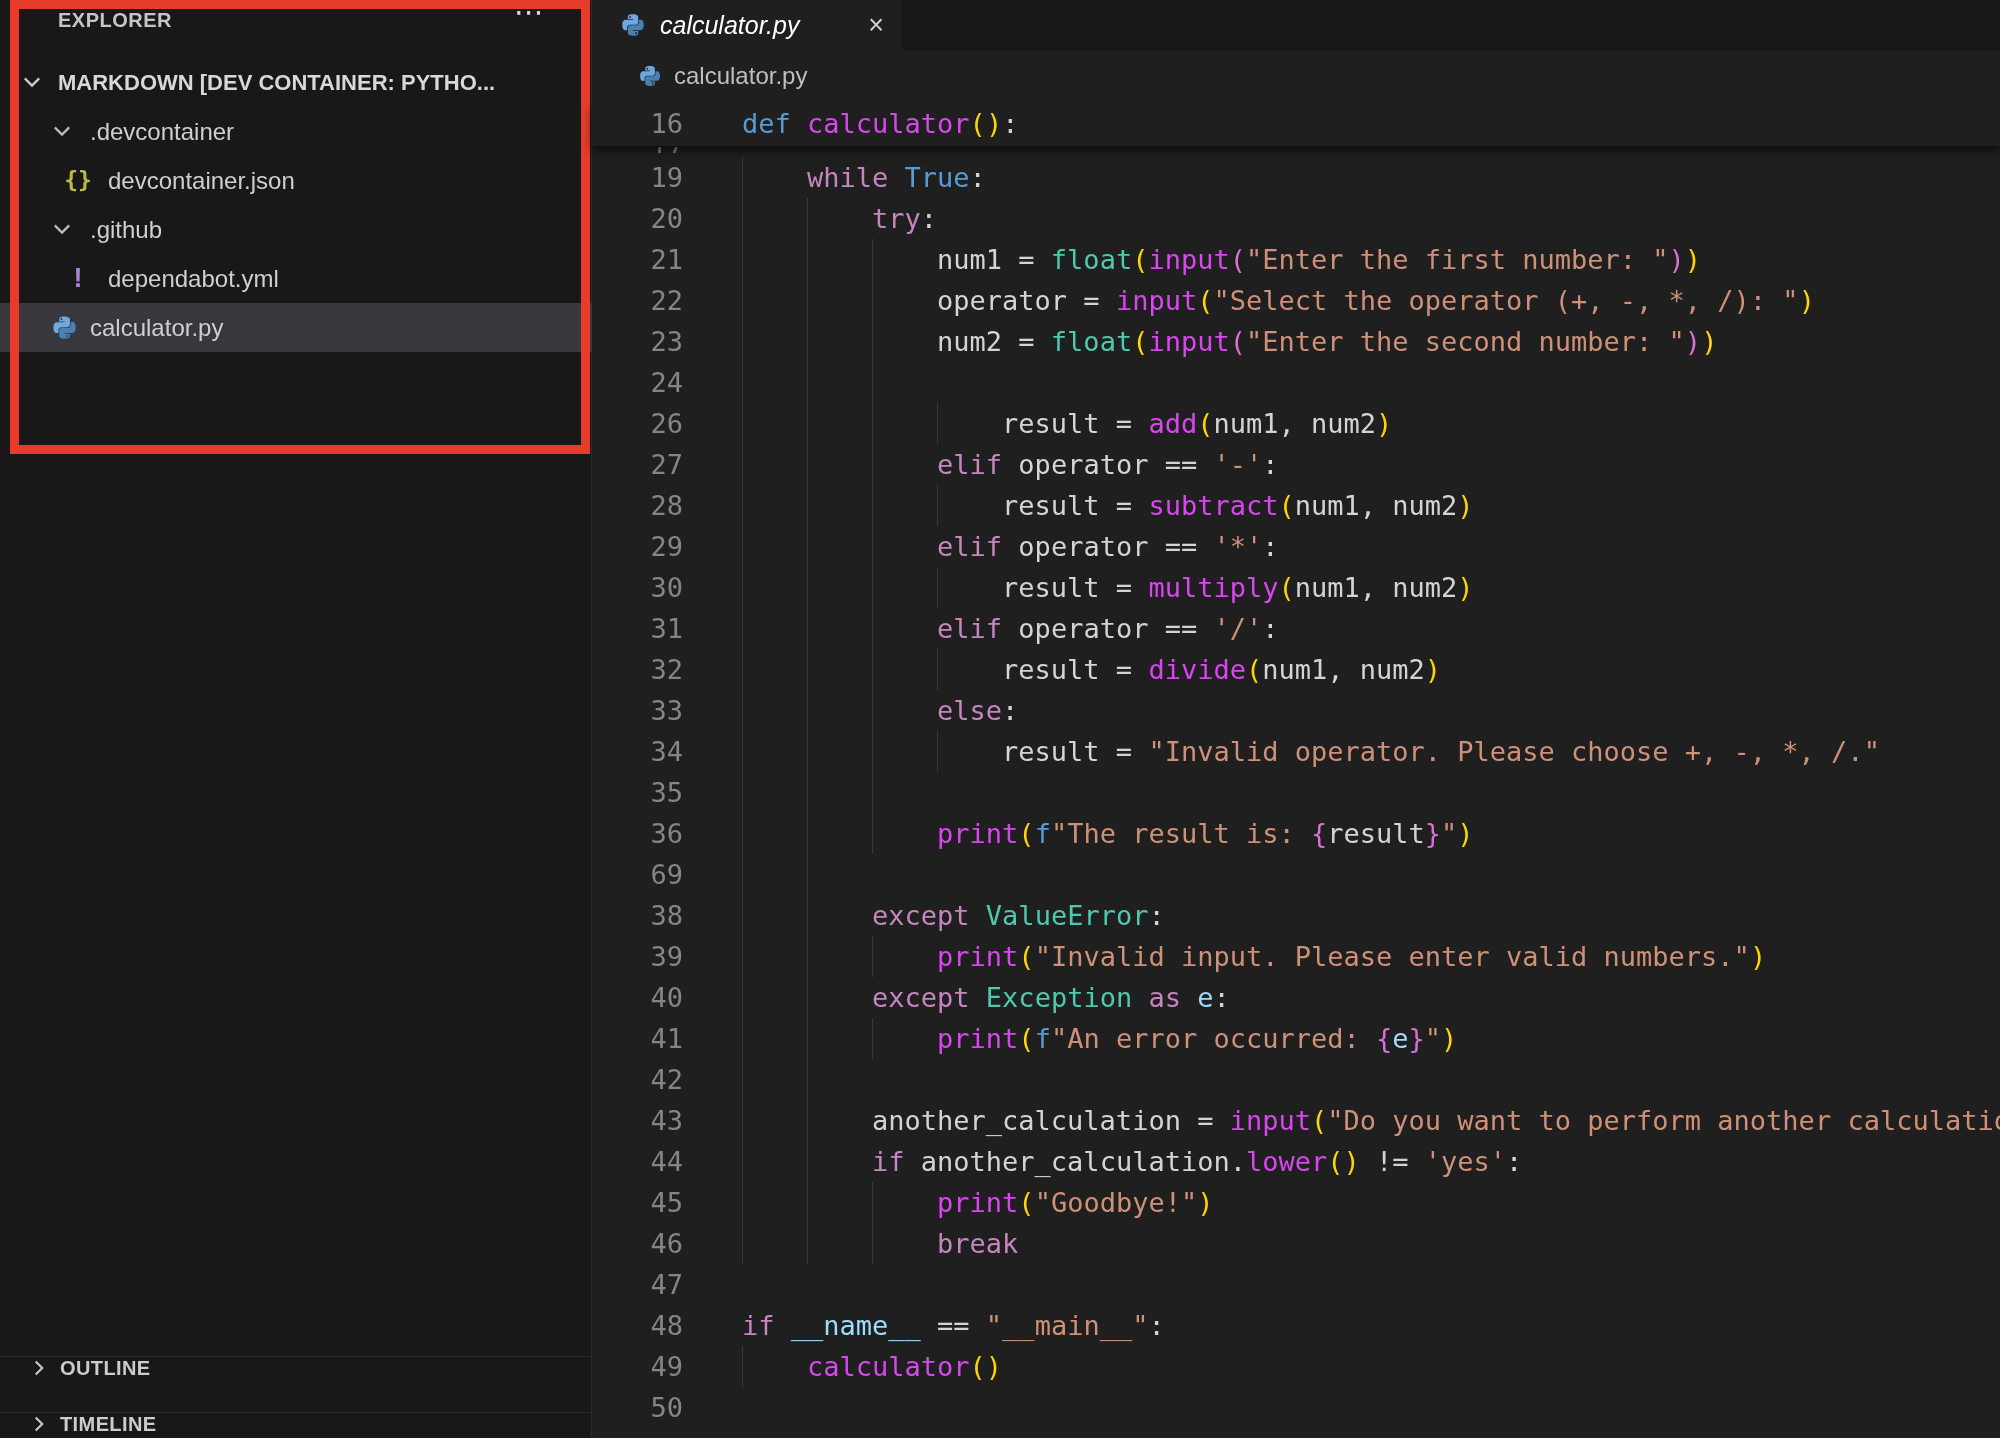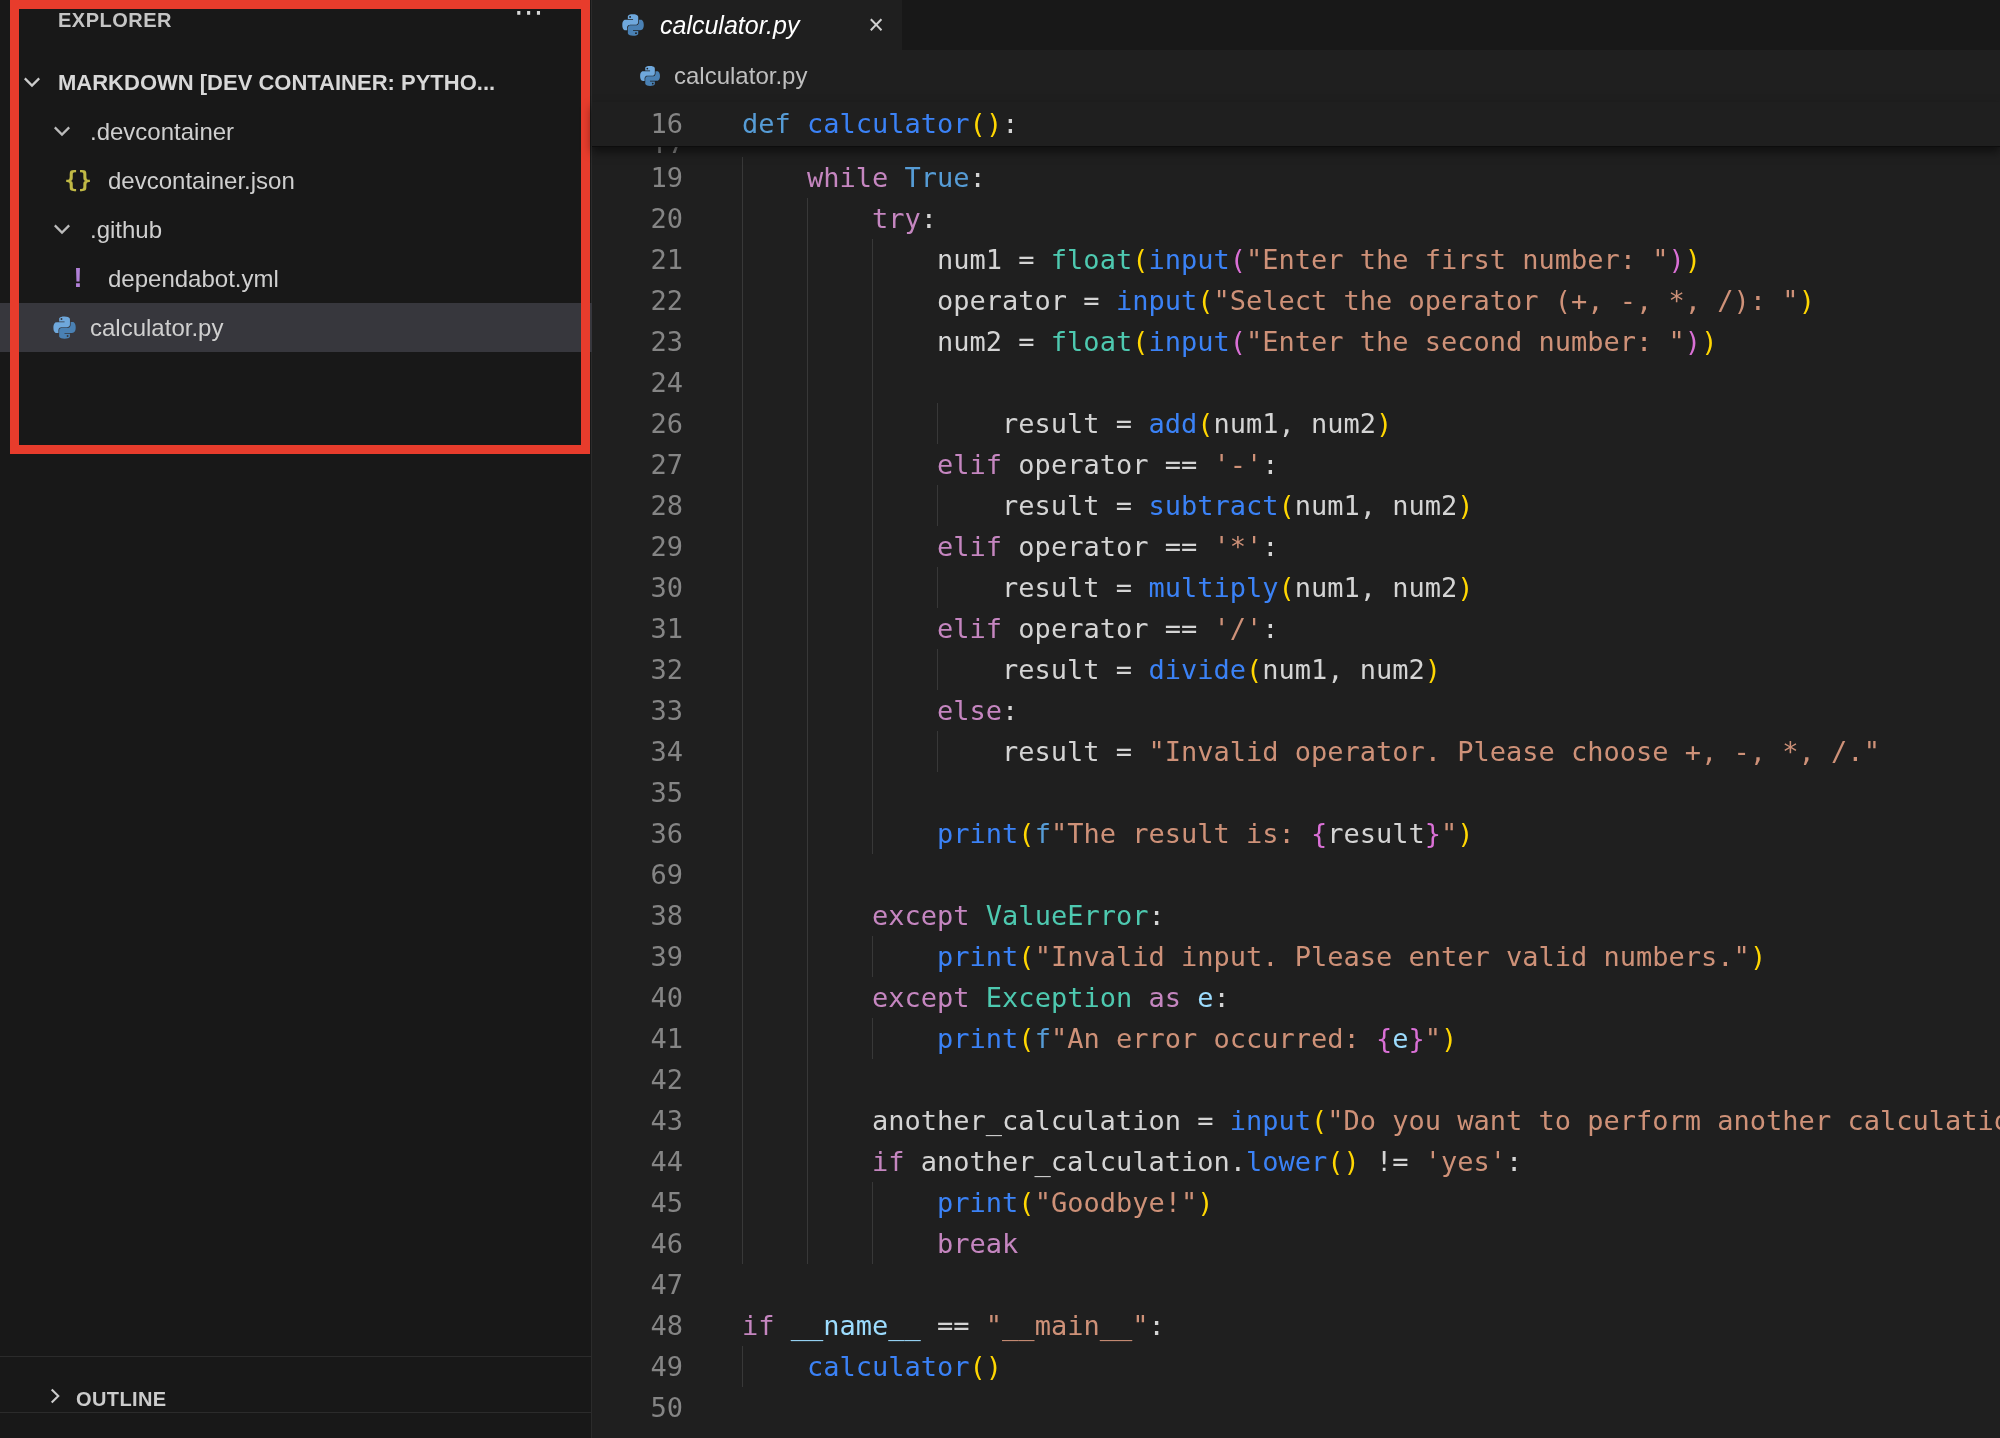--- a/index.html
+++ b/index.html
@@ -16,21 +16,21 @@
   .tlabel{font-size:24px;color:#cfcfcf;white-space:nowrap;}
   .trow.head .tlabel{font-size:22px;font-weight:700;color:#d8d8d8;}
   .chev{position:absolute;width:24px;height:24px;top:12px;}
   .ficon{position:absolute;width:28px;height:28px;top:10px;display:flex;align-items:center;justify-content:center;}
   .pos-head-ic{left:20px;} .pos-head-tx{position:absolute;left:58px;}
   .pos-l1-ic{left:50px;}  .pos-l1-tx{position:absolute;left:90px;}
   .pos-l2-ic{left:64px;}  .pos-l2-tx{position:absolute;left:108px;}
   .json-ic{color:#c0b945;font-weight:700;font-size:23px;font-family:"DejaVu Sans Mono",monospace;}
   .excl-ic{color:#b180d7;font-weight:700;font-size:27px;}
   .redbox{position:absolute;left:10px;top:0;width:580px;height:454px;border:9px solid #e73c2c;box-sizing:border-box;pointer-events:none;}
-  .panel{position:absolute;left:0;width:592px;height:54px;border-top:1px solid #2b2b2b;display:flex;align-items:flex-end;padding-left:16px;}
+  .panel{position:absolute;left:0;width:592px;height:54px;border-top:1px solid #2b2b2b;display:flex;align-items:flex-start;}
   .panel .chevr{margin-left:28px;}
   .panel .plabel{margin-left:10px;font-size:20px;font-weight:700;color:#cccccc;letter-spacing:.4px;}
 
   
   #editor{position:absolute;left:592px;top:0;width:1408px;height:1438px;background:#1f1f1f;}
   .tabbar{position:absolute;left:0;top:0;width:1408px;height:50px;background:#181818;}
   .tab{position:absolute;left:0;top:0;height:50px;width:310px;background:#1f1f1f;display:flex;align-items:center;box-sizing:border-box;padding:0 18px 0 28px;}
   .tab .tname{font-size:25px;font-style:italic;color:#ffffff;margin-left:14px;white-space:nowrap;}
   .tab .tclose{margin-left:auto;font-size:27px;color:#cfcfcf;line-height:1;cursor:pointer;}
   .crumbs{position:absolute;left:0;top:50px;width:1408px;height:52px;background:#1f1f1f;display:flex;align-items:center;}
@@ -44,21 +44,21 @@
   .gut{width:91px;flex:0 0 91px;text-align:right;color:#858585;}
   .sticky .gut,.sticky .ctext{line-height:43px;}
   .ctext{white-space:pre;position:relative;padding-left:59px;}
   .sliver{position:absolute;left:0;top:147px;width:91px;height:6px;overflow:hidden;z-index:1;}
   .sliver .gut{display:block;line-height:41px;margin-top:-20px;}
   #lines{position:absolute;left:0;top:157px;width:1408px;}
   .cl{display:flex;height:41px;}
   .cl .gut,.cl .ctext{line-height:41px;}
   .guide{position:absolute;top:0;width:1px;height:41px;background:#383838;}
 
-  .pl{color:#d4d4d4}.kw{color:#c586c0}.kb{color:#569cd6}.fn{color:#3b82f6}
+  .pl{color:#d4d4d4}.kw{color:#c586c0}.kb{color:#569cd6}.fn{color:#d946ef}
   .cls{color:#4ec9b0}.str{color:#ce9178}.b1{color:#ffd602}.b2{color:#da70d6}.vb{color:#9cdcfe}
 </style>
 </head>
 <body>
 
 <div id="stage">
 
   <div id="sidebar">
     <div class="sb-title">EXPLORER</div>
     <div class="sb-dots">⋯</div>

